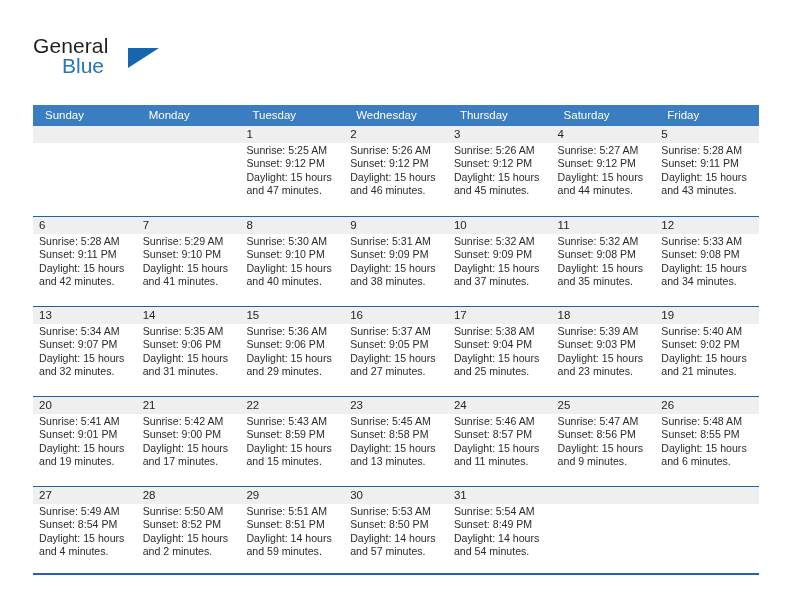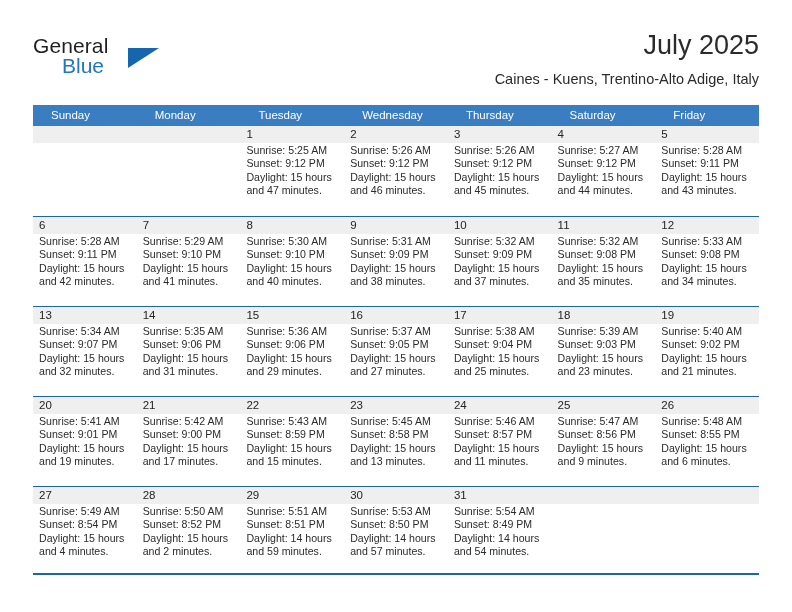--- a/index.html
+++ b/index.html
@@ -95,21 +95,21 @@
   .weekday-row {
     display: flex;
     background: #3a7dc0;
     height: 21px;
   }
   .weekday-cell {
     flex: 1 1 0;
     color: #ffffff;
     font-size: 11.5px;
     line-height: 21px;
-    padding-left: 18px;
+    padding-left: 12px;
     box-sizing: border-box;
     white-space: nowrap;
   }
 
   .week-row {
     display: flex;
     height: 90px;
     border-top: 1.6px solid #1f63a8;
     box-sizing: border-box;
   }
@@ -159,24 +159,20 @@
 <div class="page">
 
   <div class="header">
 
     <div class="brand">
       <span class="brand-general">General</span>
       <span class="brand-triangle"></span>
       <span class="brand-blue">Blue</span>
     </div>
 
-    <div class="title-block">
-      <h1 class="cal-title">July 2025</h1>
-      <div class="cal-subtitle">Caines - Kuens, Trentino-Alto Adige, Italy</div>
-    </div>
 
   </div>
 
   <div class="calendar">
     <div class="weekday-row" id="weekday-row">
         <div class="weekday-cell">Sunday</div>
         <div class="weekday-cell">Monday</div>
         <div class="weekday-cell">Tuesday</div>
         <div class="weekday-cell">Wednesday</div>
         <div class="weekday-cell">Thursday</div>

